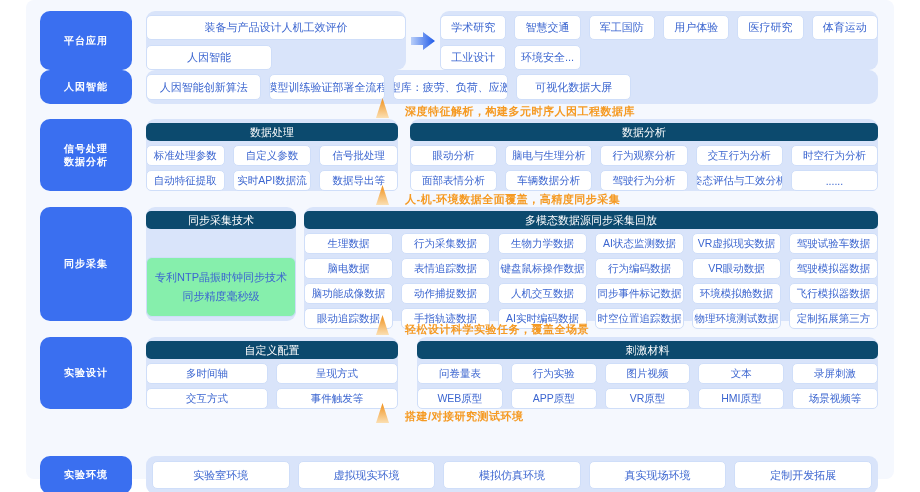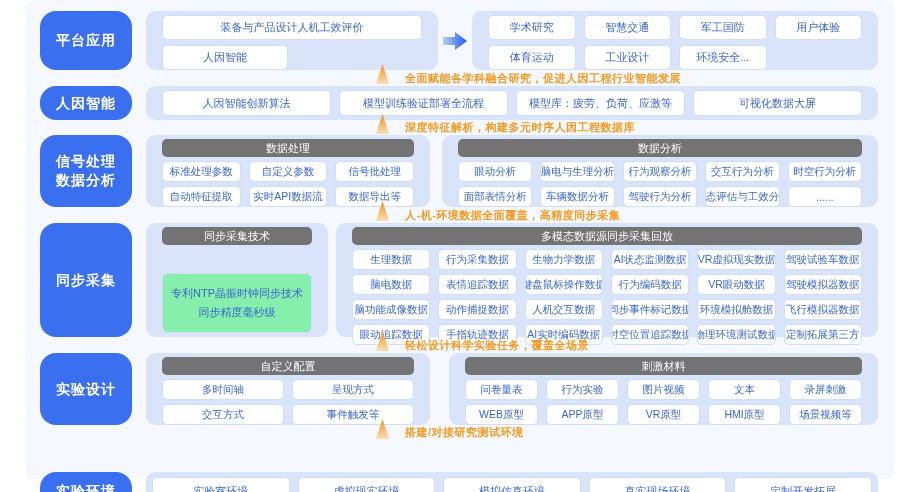--- a/index.html
+++ b/index.html
@@ -5,32 +5,32 @@
   html,body{margin:0;padding:0;}
   body{
     width:920px;height:492px;position:relative;background:#ffffff;
     font-family:"Liberation Sans",sans-serif;overflow:hidden;
   }
   .panel{position:absolute;left:26px;top:0;width:868px;height:479px;
     background:#f5f8fe;border-radius:8px;}
   .wrap{position:absolute;left:40px;top:11px;width:838px;}
   .row{display:flex;align-items:stretch;}
   .layer-label{
-    width:92px;flex:0 0 92px;margin-right:14px;background:#3a6ff0;border-radius:16px;
-    color:#fff;font-size:14px;font-weight:bold;letter-spacing:1px;
+    width:92px;flex:0 0 92px;margin-right:14px;background:#3a6ff0;border-radius:10px;
+    color:#fff;font-size:10px;font-weight:bold;letter-spacing:1px;
     display:flex;flex-direction:column;align-items:center;justify-content:center;line-height:1.35;
   }
   .content{flex:1;display:flex;align-items:stretch;}
-  .group{background:#d9e4fa;border-radius:9px;padding:4px 16px;display:flex;flex-direction:column;}
-  .ghead{height:18px;background:#737373;border-radius:5px;color:#fff;font-size:11px;
+  .group{background:#d9e4fa;border-radius:9px;padding:4px 0;display:flex;flex-direction:column;}
+  .ghead{height:18px;background:#0c4a6e;border-radius:5px;color:#fff;font-size:11px;
     display:flex;align-items:center;justify-content:center;margin-bottom:4px;flex:0 0 auto;}
   .grid{display:grid;column-gap:8px;row-gap:4px;flex:1;}
   .g2{grid-template-columns:repeat(2,1fr);}
   .g3{grid-template-columns:repeat(3,1fr);}
-  .g4{grid-template-columns:repeat(4,1fr);}
+  .g4{grid-template-columns:repeat(6,1fr);}
   .g5{grid-template-columns:repeat(5,1fr);}
   .g6{grid-template-columns:repeat(6,1fr);}
   .item{
     background:#fff;border:1px solid #cfdef9;border-radius:5px;height:19px;
     color:#3c66d0;font-size:10.5px;display:flex;align-items:center;justify-content:center;
     white-space:nowrap;overflow:hidden;
   }
   .r1 .item{height:23px;font-size:11px;}
   .r2 .item{height:24px;font-size:11px;}
   .r6 .item{height:26px;font-size:11px;}
@@ -80,34 +80,29 @@
         <svg width="26" height="20" viewBox="0 0 26 20">
           <polygon points="1,6 13,6 13,1 25,10 13,19 13,14 1,14" fill="url(#rightGrad)"></polygon>
         </svg>
       </div>
       <div class="group" style="flex:1;">
         <div class="grid g4" style="row-gap:5px;">
             <div class="item">学术研究</div>
             <div class="item">智慧交通</div>
             <div class="item">军工国防</div>
             <div class="item">用户体验</div>
+            <div class="item">医疗研究</div>
             <div class="item">体育运动</div>
             <div class="item">工业设计</div>
             <div class="item">环境安全...</div>
           </div>
       </div>
     </div>
   </div>
 
-  <div class="ann">
-    <svg width="13" height="20" viewBox="0 0 13 20">
-      <polygon points="6.5,0 13,20 0,20" fill="url(#upGrad)"></polygon>
-    </svg>
-    <span>全面赋能各学科融合研究，促进人因工程行业智能发展</span>
-  </div>
 
   <div class="row r2" style="height:34px;">
     <div class="layer-label">
       <span>人因智能</span>
     </div>
     <div class="content">
       <div class="group" style="flex:1;justify-content:center;">
         <div class="grid g4">
             <div class="item">人因智能创新算法</div>
             <div class="item">模型训练验证部署全流程</div>

